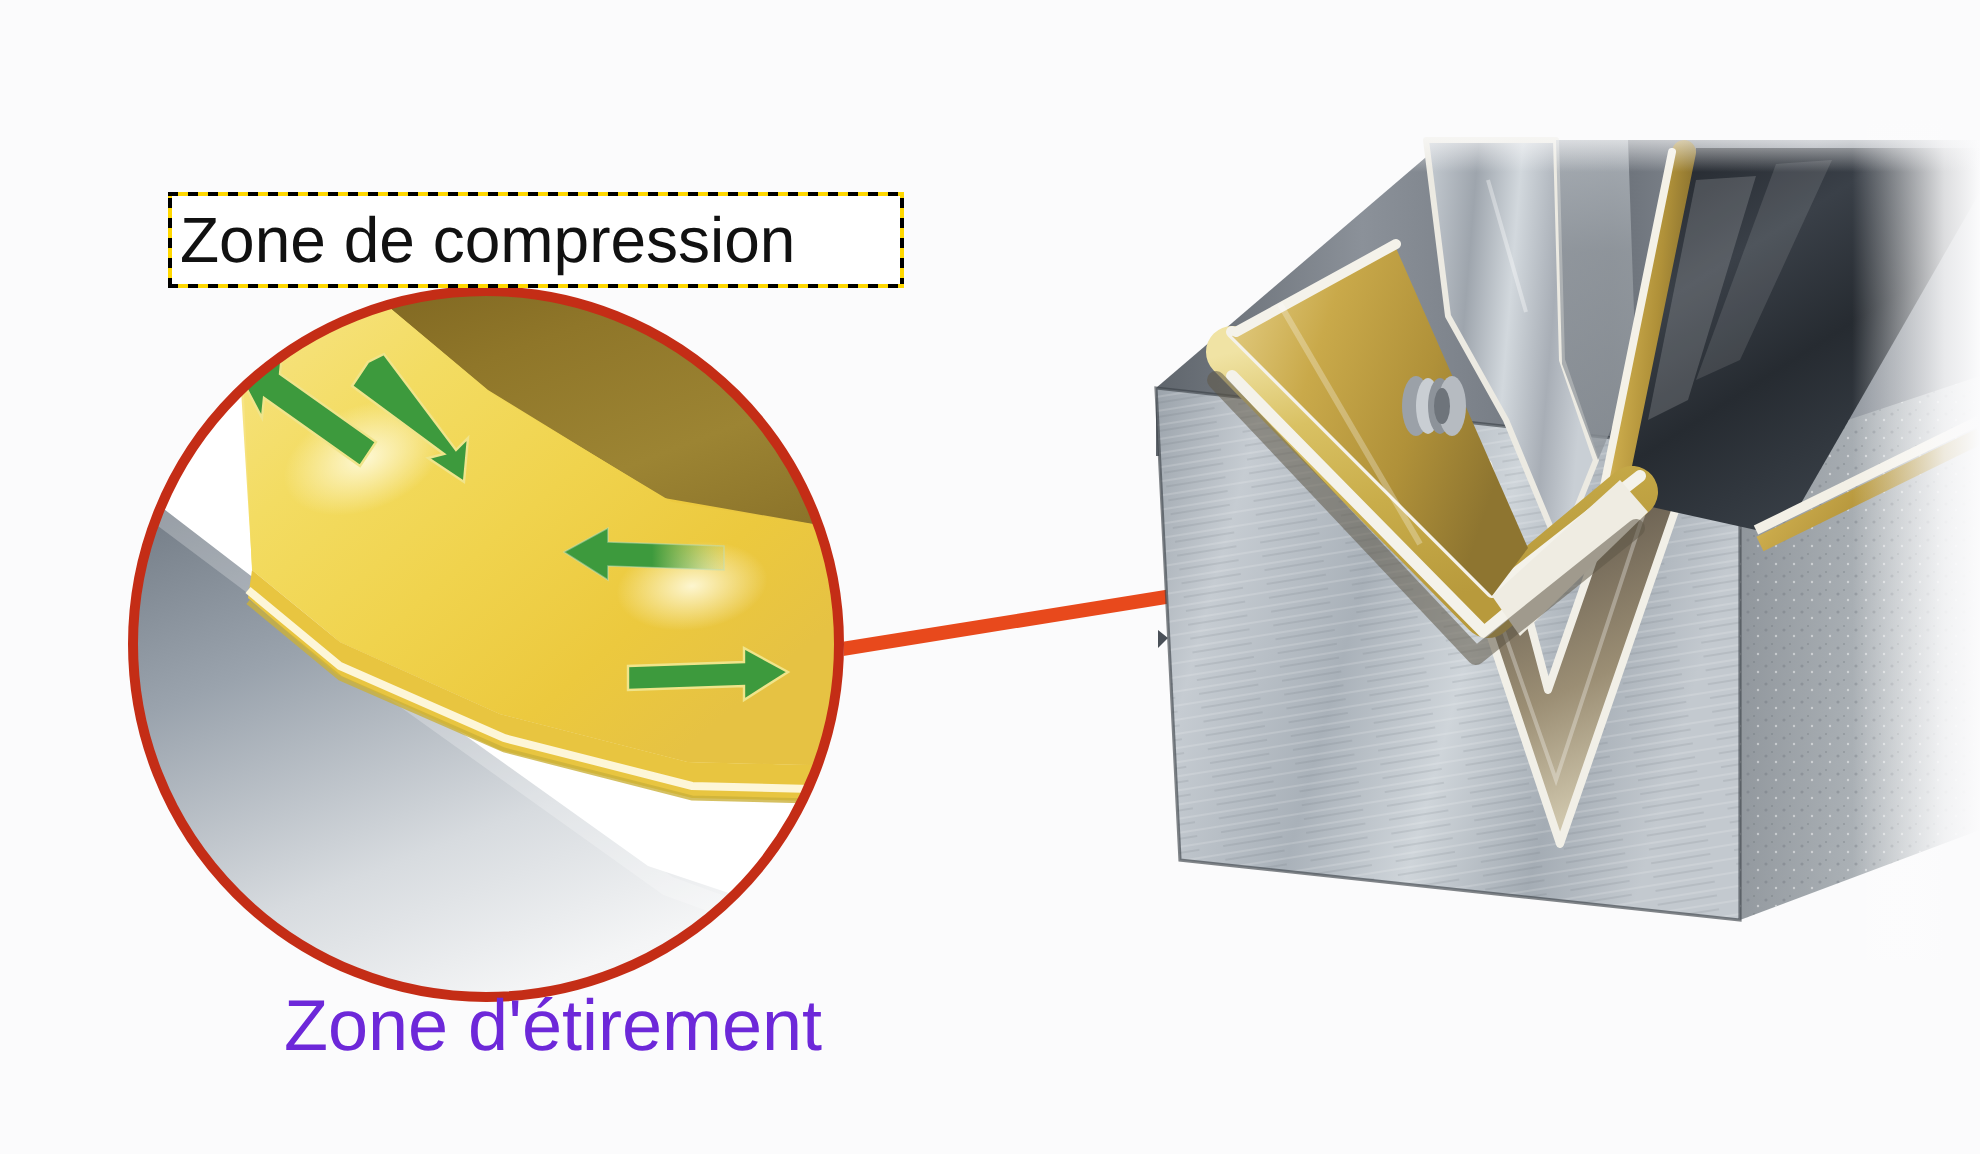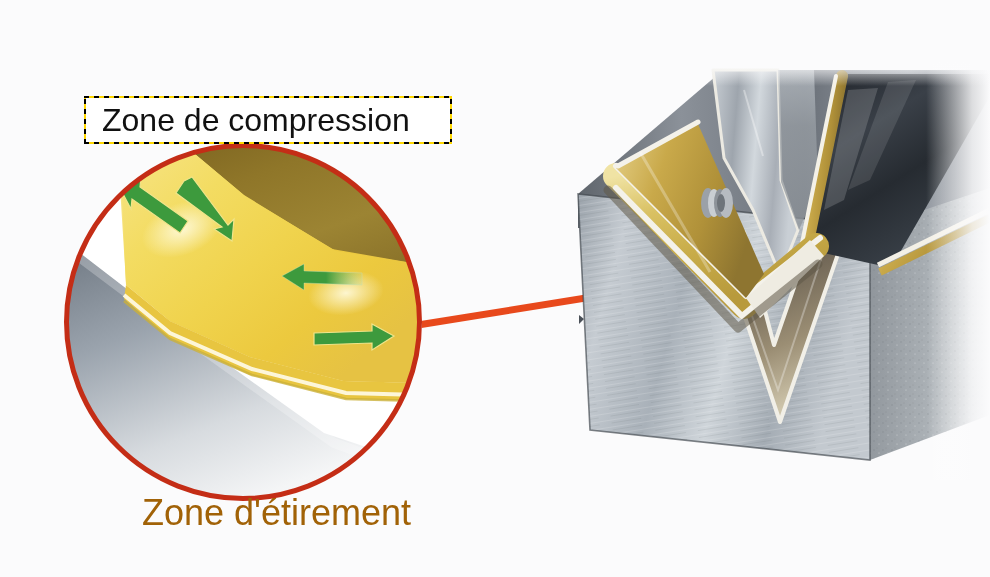--- a/index.html
+++ b/index.html
@@ -19,21 +19,21 @@
   
   #compression-label {
     position: absolute;
     left: 84px;
     top: 96px;
     width: 368px;
     height: 48px;
     box-sizing: border-box;
     display: flex;
     align-items: center;
-    padding-left: 18px;
+    padding-left: 6px;
     background: #ffffff;
     border: 2px dashed #000000;
     outline: 2px solid #ffd800;
     outline-offset: -2px;
     background-image:
       repeating-linear-gradient(90deg, #000 0 5px, #ffd800 5px 10px),
       repeating-linear-gradient(90deg, #000 0 5px, #ffd800 5px 10px),
       repeating-linear-gradient(0deg, #000 0 5px, #ffd800 5px 10px),
       repeating-linear-gradient(0deg, #000 0 5px, #ffd800 5px 10px);
     background-size: 100% 2px, 100% 2px, 2px 100%, 2px 100%;
@@ -49,21 +49,21 @@
     line-height: 1;
     white-space: nowrap;
   }
 
   
   #stretch-label {
     position: absolute;
     left: 142px;
     top: 492px;
     font-size: 36px;
-    color: #a16207;
+    color: #6d28d9;
     white-space: nowrap;
   }
 
   
   #leader-line { position: absolute; left: 0; top: 0; width: 990px; height: 577px; pointer-events: none; }
 
   
   #magnifier {
     position: absolute;
     left: 64px;

